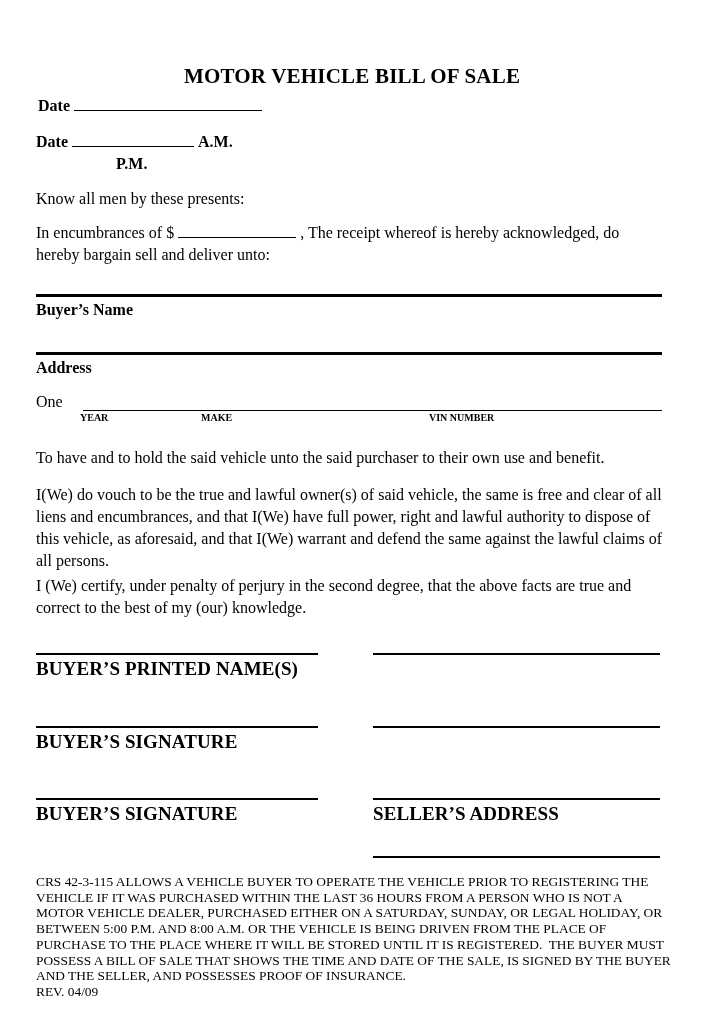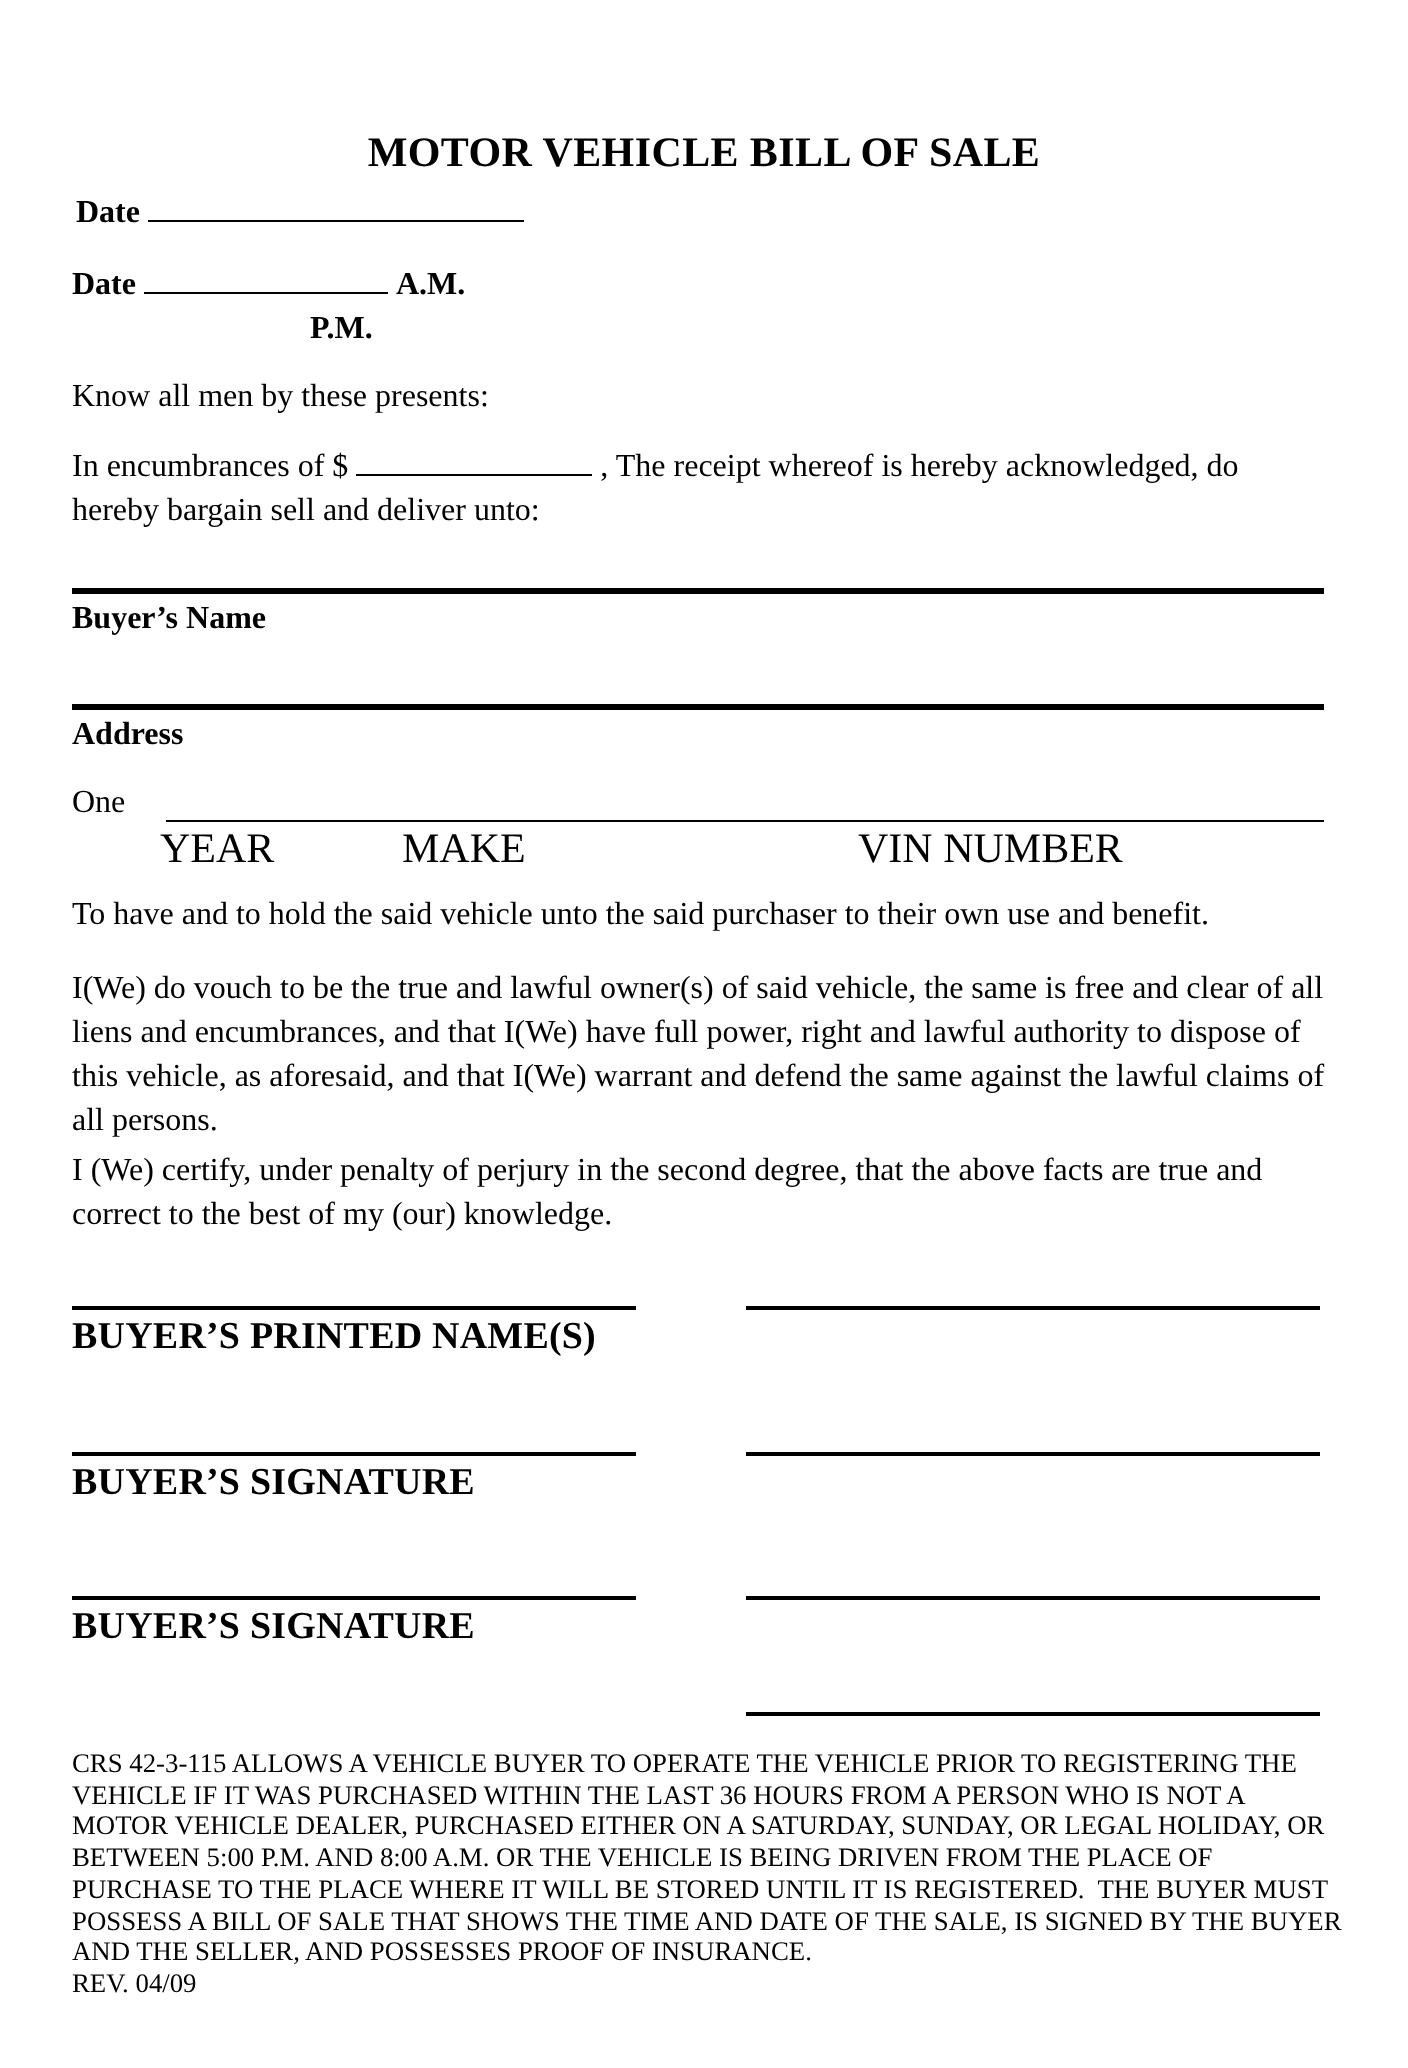--- a/index.html
+++ b/index.html
@@ -26,21 +26,21 @@
   .blank {
     display: inline-block;
     height: 1em;
     border-bottom: 1.5px solid #000;
     vertical-align: baseline;
   }
   #date-row { top: 94px; left: 24px; line-height: 22px; margin-left: 14px; }
   .date-blank { width: 188px; }
   #time-block { top: 130px; left: 36px; line-height: 22px; }
   .time-blank { width: 122px; }
-  .pm-row span { margin-left: 119px; }
+  .pm-row span { margin-left: 80px; }
 
   #know { top: 188px; left: 36px; line-height: 22px; }
 
   #consideration { top: 221px; left: 36px; width: 628px; line-height: 22px; }
   .consideration-blank { width: 118px; }
 
   .ruled-section { left: 36px; width: 626px; border-top: 3px solid #000; }
   #sec-buyer   { top: 294px; }
   #sec-address { top: 352px; }
   .ruled-section .sec-label { font-weight: bold; padding-top: 4px; }
@@ -48,21 +48,21 @@
   #one-row {
     top: 392px; left: 36px; width: 626px;
     display: flex; align-items: flex-end; line-height: 20px; gap: 16px;
   }
   #one-row .one-label { flex: 0 0 auto; }
   .one-blank { flex: 1 1 auto; margin-left: 4px; margin-bottom: 1px; border-bottom: 1.5px solid #000; height: 14px; }
 
   #ymv-row { top: 412px; left: 36px; width: 626px; height: 20px; }
   #ymv-row span {
     position: absolute; top: 0;
-    font-weight: normal; font-size: 21px;
+    font-weight: bold; font-size: 10px;
   }
   .ymv-year { left: 44px; }
   .ymv-make { left: 165px; }
   .ymv-vin  { left: 393px; }
 
   #tohave  { top: 447px; left: 36px; width: 632px; line-height: 22px; }
   #vouch   { top: 484px; left: 36px; width: 632px; line-height: 22px; }
   #certify { top: 575px; left: 36px; width: 632px; line-height: 22px; }
 
   .sig-cell { width: 282px; }
@@ -150,20 +150,21 @@
   <div class="abs sig-cell right col-r row2">
     <div class="sig-line"></div>
   </div>
 
   <div class="abs sig-cell col-l row3">
     <div class="sig-line"></div>
     <div class="sig-label">BUYER’S SIGNATURE</div>
   </div>
   <div class="abs sig-cell right col-r row3">
     <div class="sig-line"></div>
+    <div class="sig-label">SELLER’S ADDRESS</div>
   </div>
 
   <div id="seller-addr-line2" class="abs"></div>
 
   <div id="footer" class="abs">
     <p class="crs-notice">CRS 42-3-115 ALLOWS A VEHICLE BUYER TO OPERATE THE VEHICLE PRIOR TO REGISTERING THE VEHICLE IF IT WAS PURCHASED WITHIN THE LAST 36 HOURS FROM A PERSON WHO IS NOT A MOTOR VEHICLE DEALER, PURCHASED EITHER ON A SATURDAY, SUNDAY, OR LEGAL HOLIDAY, OR BETWEEN 5:00 P.M. AND 8:00 A.M. OR THE VEHICLE IS BEING DRIVEN FROM THE PLACE OF PURCHASE TO THE PLACE WHERE IT WILL BE STORED UNTIL IT IS REGISTERED.  THE BUYER MUST POSSESS A BILL OF SALE THAT SHOWS THE TIME AND DATE OF THE SALE, IS SIGNED BY THE BUYER AND THE SELLER, AND POSSESSES PROOF OF INSURANCE.</p>
     <div>REV. 04/09</div>
   </div>
 
 </div>

